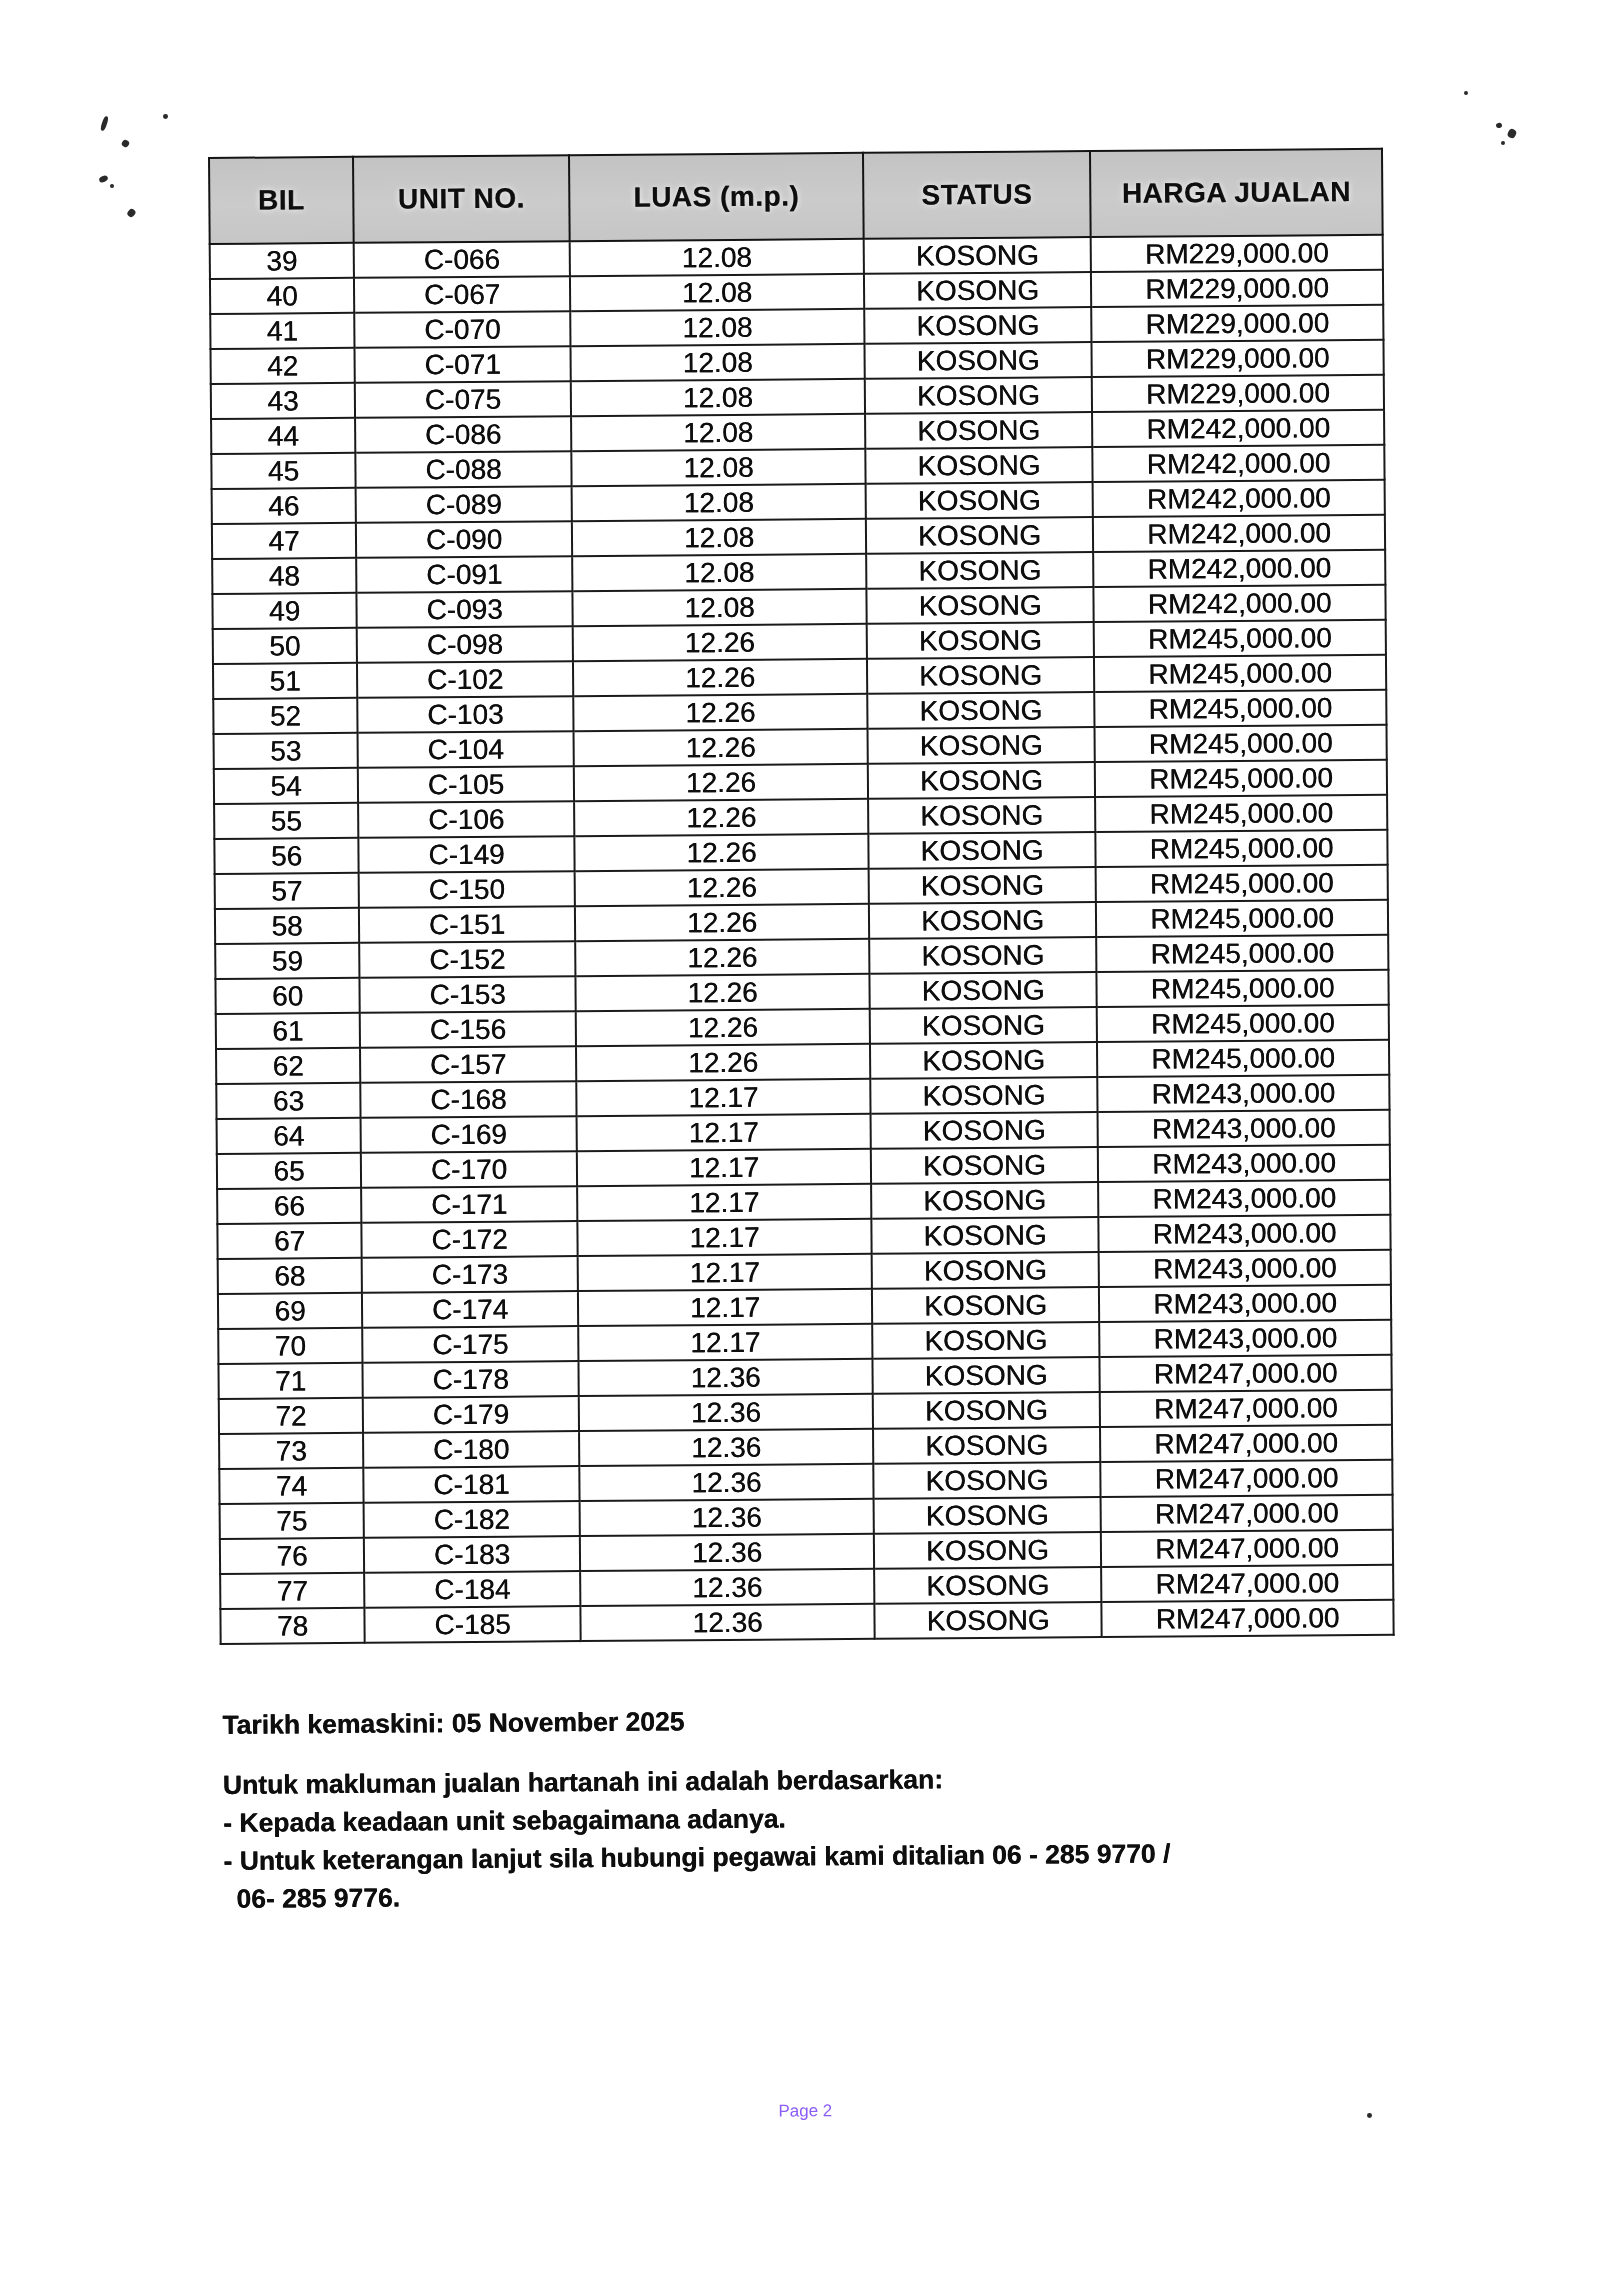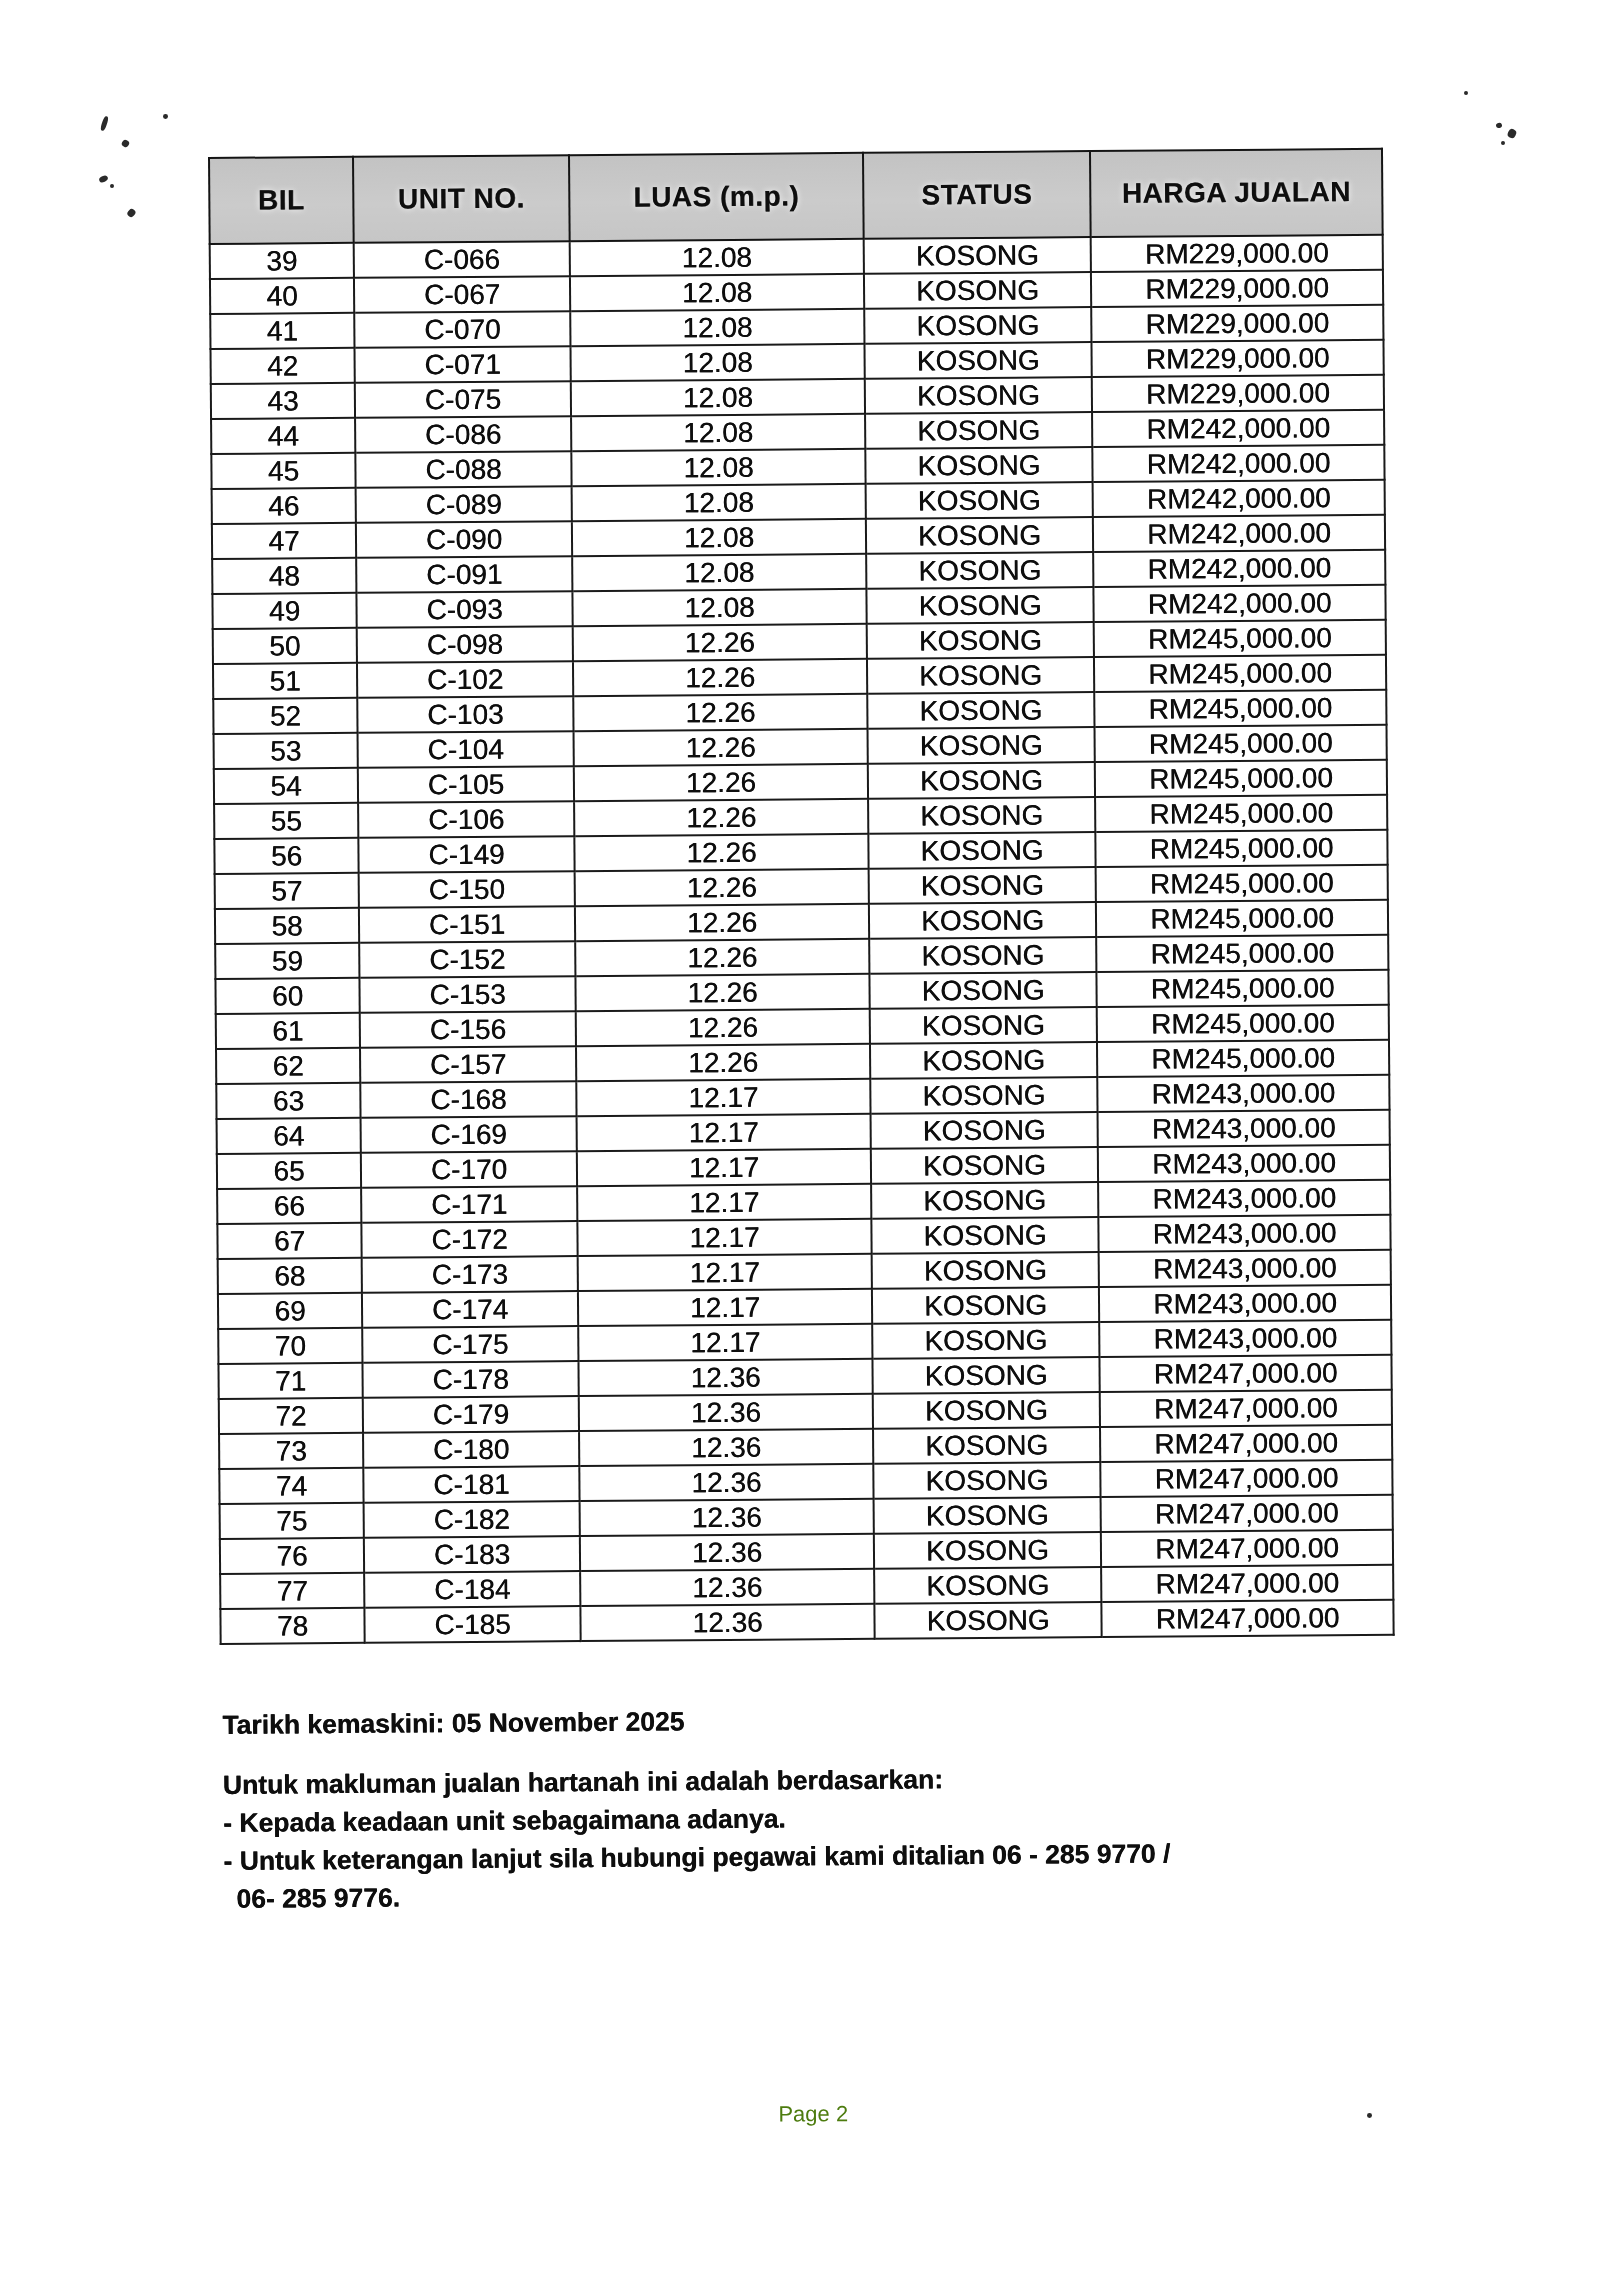--- a/index.html
+++ b/index.html
@@ -83,23 +83,23 @@
     line-height: 38px;
     text-shadow: 0.4px 0 0 currentColor;
   }
   .info-block p { margin: 0; }
   .phone-cont { padding-left: 12.7px; }
 
   .page-number {
     position: absolute;
     left: 555px;
     top: 1949px;
-    font-size: 22px;
+    font-size: 17px;
     font-weight: normal;
-    color: #4d7c0f;
+    color: #8b5cf6;
   }
 
   
   .speck {
     position: absolute;
     background: #2a2a2a;
     border-radius: 50%;
   }
   .speck.s1  { left: 102px;  top: 116px;  width: 4.9px;  height: 14.7px; transform: rotate(18deg); border-radius: 40%; }
   .speck.s2  { left: 163px;  top: 114px;  width: 4.9px;  height: 4.9px; }

